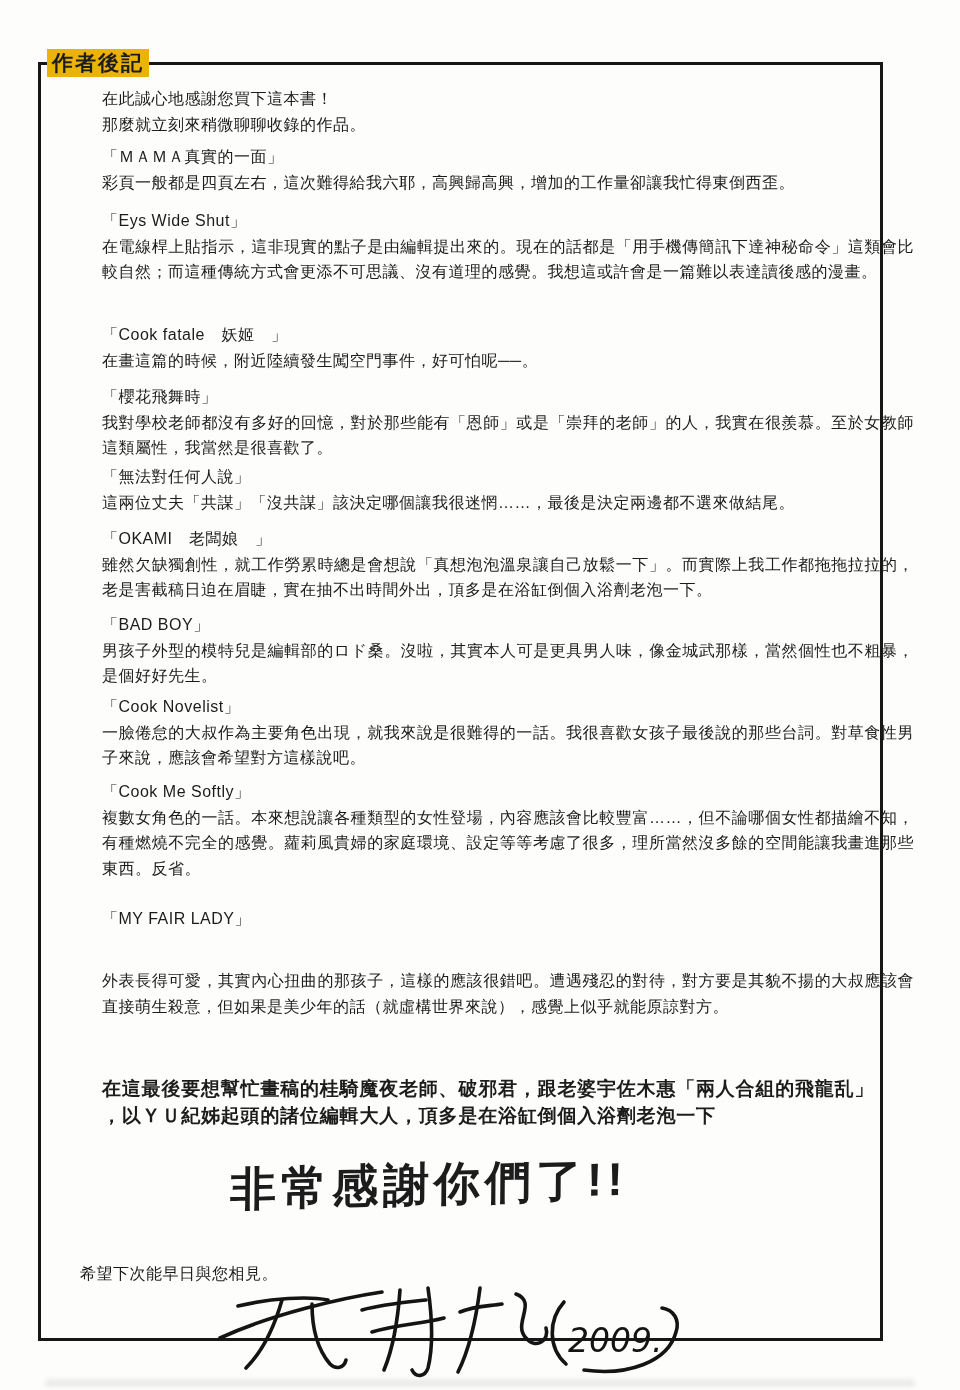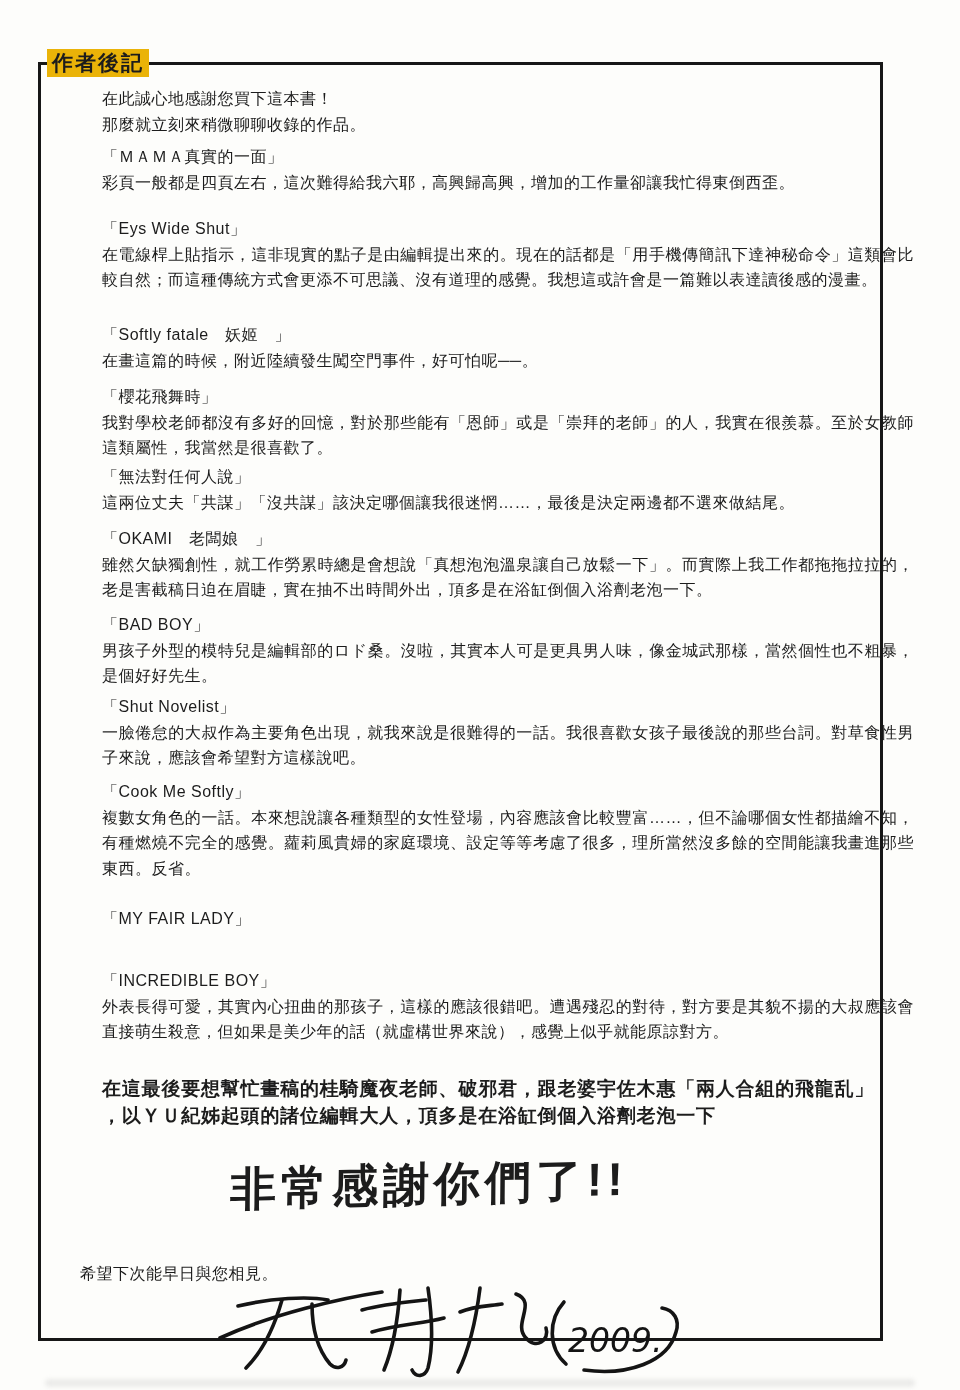--- a/index.html
+++ b/index.html
@@ -62,27 +62,27 @@
   <div class="block" style="top:86px">
     <div class="intro-line">在此誠心地感謝您買下這本書！</div>
     <div class="intro-line">那麼就立刻來稍微聊聊收錄的作品。</div>
   </div>
 
   <div class="block" style="top:144px">
     <div class="sec-title">「ＭＡＭＡ真實的一面」</div>
     <div class="sec-body">彩頁一般都是四頁左右，這次難得給我六耶，高興歸高興，增加的工作量卻讓我忙得東倒西歪。</div>
   </div>
 
-  <div class="block" style="top:216px">
+  <div class="block" style="top:208px">
     <div class="sec-title">「Eys Wide Shut」</div>
     <div class="sec-body">在電線桿上貼指示，這非現實的點子是由編輯提出來的。現在的話都是「用手機傳簡訊下達神秘命令」這類會比較自然；而這種傳統方式會更添不可思議、沒有道理的感覺。我想這或許會是一篇難以表達讀後感的漫畫。</div>
   </div>
 
   <div class="block" style="top:322px">
-    <div class="sec-title">「Softly fatale　妖姬　」</div>
+    <div class="sec-title">「Cook fatale　妖姬　」</div>
     <div class="sec-body">在畫這篇的時候，附近陸續發生闖空門事件，好可怕呢──。</div>
   </div>
 
   <div class="block" style="top:384px">
     <div class="sec-title">「櫻花飛舞時」</div>
     <div class="sec-body">我對學校老師都沒有多好的回憶，對於那些能有「恩師」或是「崇拜的老師」的人，我實在很羨慕。至於女教師這類屬性，我當然是很喜歡了。</div>
   </div>
 
   <div class="block" style="top:526px">
     <div class="sec-title">「OKAMI　老闆娘　」</div>
@@ -93,35 +93,34 @@
     <div class="sec-title">「無法對任何人說」</div>
     <div class="sec-body">這兩位丈夫「共謀」「沒共謀」該決定哪個讓我很迷惘……，最後是決定兩邊都不選來做結尾。</div>
   </div>
 
   <div class="block" style="top:612px">
     <div class="sec-title">「BAD BOY」</div>
     <div class="sec-body">男孩子外型的模特兒是編輯部的ロド桑。沒啦，其實本人可是更具男人味，像金城武那樣，當然個性也不粗暴，是個好好先生。</div>
   </div>
 
   <div class="block" style="top:694px">
-    <div class="sec-title">「Shut Novelist」</div>
+    <div class="sec-title">「Cook Novelist」</div>
     <div class="sec-body">一臉倦怠的大叔作為主要角色出現，就我來說是很難得的一話。我很喜歡女孩子最後說的那些台詞。對草食性男子來說，應該會希望對方這樣說吧。</div>
   </div>
 
   <div class="block" style="top:779px">
     <div class="sec-title">「Cook Me Softly」</div>
     <div class="sec-body">複數女角色的一話。本來想說讓各種類型的女性登場，內容應該會比較豐富……，但不論哪個女性都描繪不知，有種燃燒不完全的感覺。蘿莉風貴婦的家庭環境、設定等等考慮了很多，理所當然沒多餘的空間能讓我畫進那些東西。反省。</div>
   </div>
 
   <div class="block" style="top:906px">
     <div class="sec-title">「MY FAIR LADY」</div>
   </div>
 
   <div class="block" style="top:968px">
-    <div class="sec-title">「INCREDIBLE BOY」</div>
     <div class="sec-body">外表長得可愛，其實內心扭曲的那孩子，這樣的應該很錯吧。遭遇殘忍的對待，對方要是其貌不揚的大叔應該會直接萌生殺意，但如果是美少年的話（就虛構世界來說），感覺上似乎就能原諒對方。</div>
   </div>
 
   <div class="block ack" style="top:1076px">
     <div class="ack-line">在這最後要想幫忙畫稿的桂騎魔夜老師、破邪君，跟老婆宇佐木惠「兩人合組的飛龍乱」</div>
     <div class="ack-line">，以ＹＵ紀姊起頭的諸位編輯大人，頂多是在浴缸倒個入浴劑老泡一下</div>
   </div>
 
   <div class="big-thanks">非常感謝你們了!!</div>
 

